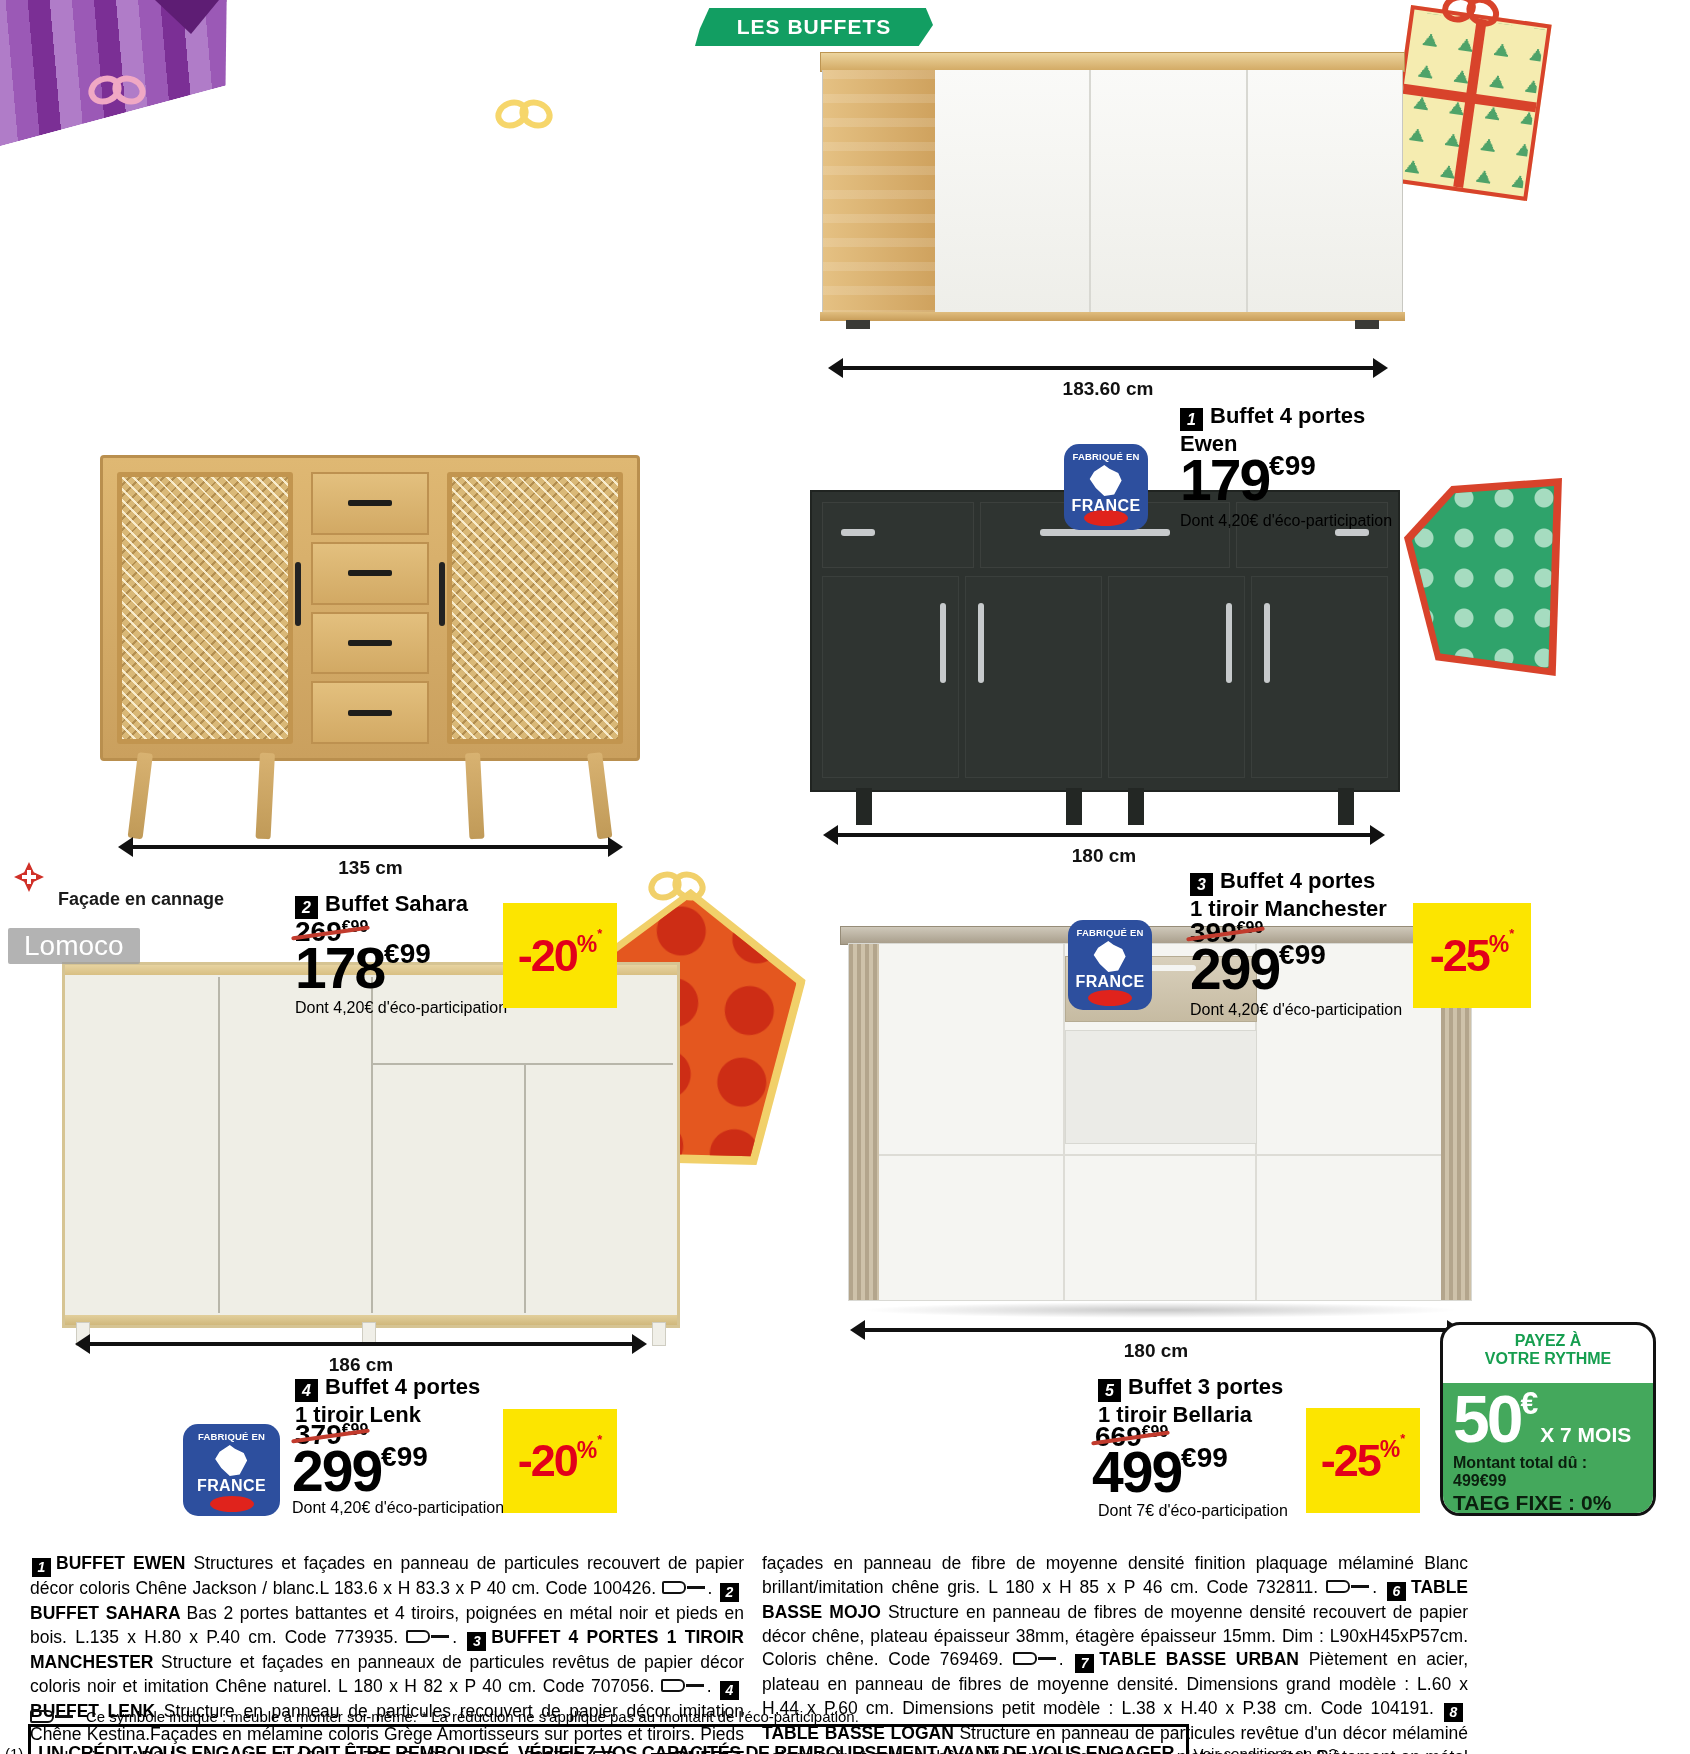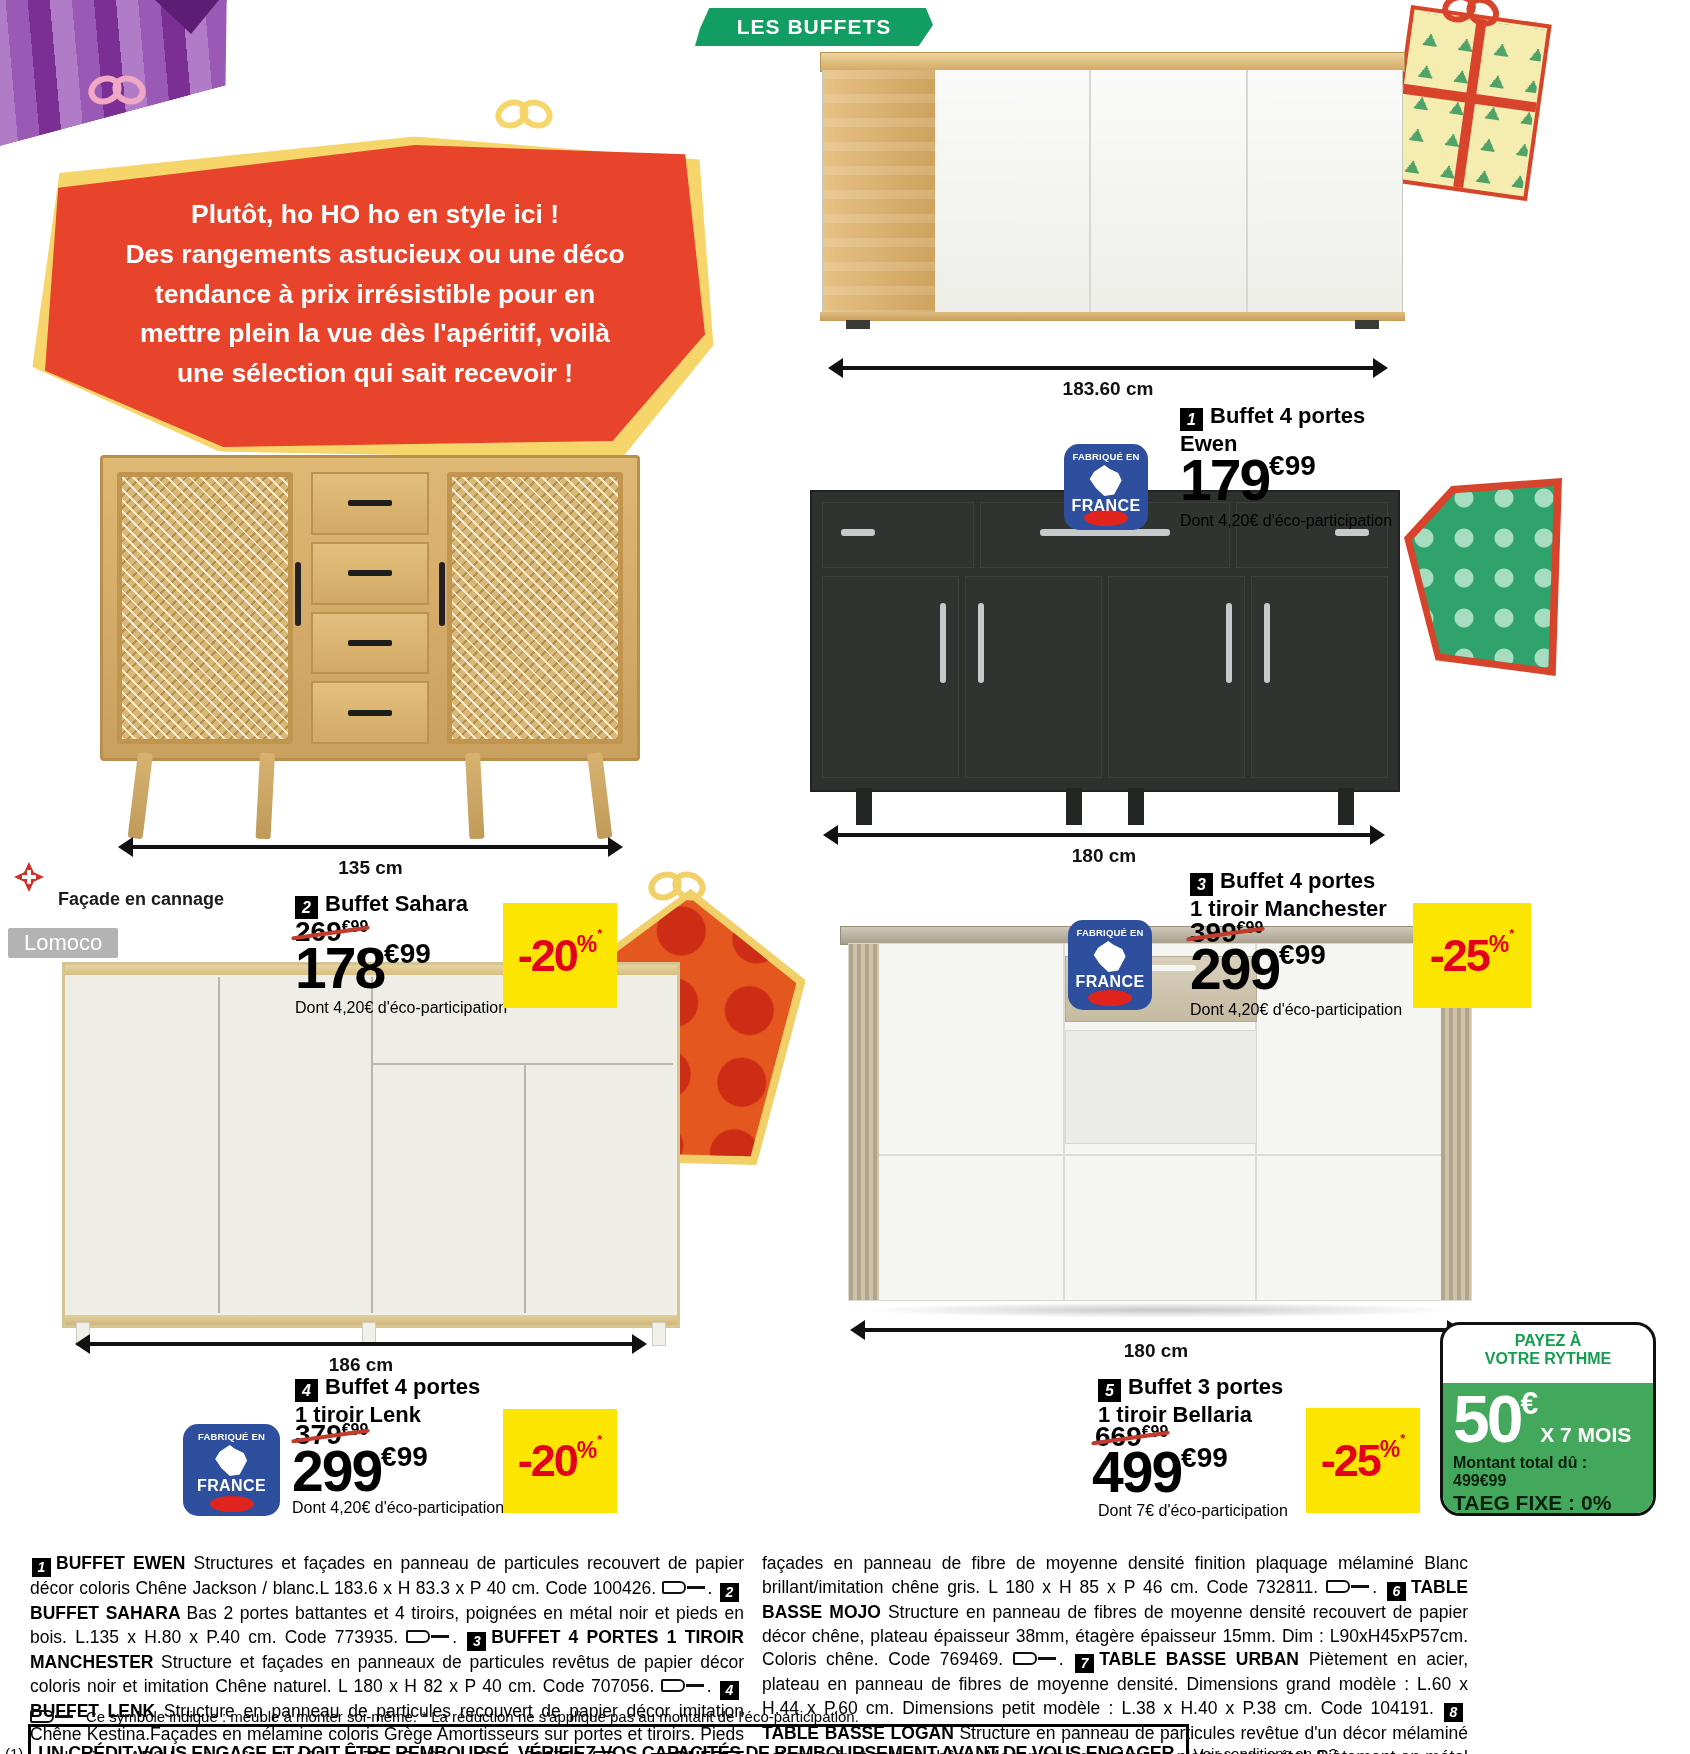--- a/index.html
+++ b/index.html
@@ -166,21 +166,21 @@
   .fr-map{width:34px;height:31px;background:#fff;margin:3px 0 1px;
     clip-path:polygon(15% 22%,45% 0,60% 12%,86% 26%,96% 50%,74% 95%,45% 100%,20% 74%,2% 45%);z-index:1;}
   .fr-oval{position:absolute;bottom:4px;left:50%;width:44px;height:16px;margin-left:-22px;background:#e0231c;border-radius:50%;}
   .fr-name{color:#fff;font-weight:800;font-size:16px;letter-spacing:.4px;z-index:1;}
   .feature{position:absolute;font-size:18px;font-weight:600;color:#1a1a1a;z-index:3;margin-left:48px;}
   .plus-ico{position:absolute;left:14px;top:862px;width:30px;height:30px;background:#d03028;z-index:3;
     clip-path:polygon(50% 0,66% 34%,100% 50%,66% 66%,50% 100%,34% 66%,0 50%,34% 34%);}
   .plus-ico::before{content:"";position:absolute;left:50%;top:50%;width:14px;height:4px;margin:-2px 0 0 -7px;background:#fff;}
   .plus-ico::after{content:"";position:absolute;left:50%;top:50%;width:4px;height:14px;margin:-7px 0 0 -2px;background:#fff;}
   .watermark{position:absolute;left:8px;top:928px;background:rgba(158,158,158,.78);color:#fff;
-    font-size:22px;padding:2px 16px;border-radius:2px;z-index:3;}
+    font-size:28px;padding:2px 16px;border-radius:2px;z-index:3;}
 
   
   .pay{position:absolute;left:1440px;top:1322px;width:216px;height:194px;border:3px solid #111;
     border-radius:20px;overflow:hidden;background:#fff;z-index:4;}
   .pay-head{color:#169e4f;font-weight:800;font-size:16px;text-align:center;line-height:1.1;
     padding:7px 0 4px;white-space:pre-line;}
   .pay-body{position:absolute;left:0;right:0;bottom:0;top:58px;background:#44a85c;padding:2px 10px;color:#fff;}
   .pay-amount{font-size:66px;font-weight:800;line-height:.95;letter-spacing:-3px;}
   .pay-cur{font-size:32px;font-weight:800;vertical-align:28px;letter-spacing:0;}
   .pay-months{font-size:21px;font-weight:800;margin-left:2px;}
@@ -227,30 +227,20 @@
   <div class="gift-om" data-interactable="false">
     <div class="outer"></div>
       <div class="inner"></div>
   </div>
   <div class="bow bow-om" data-interactable="false"></div>
 
   <div class="banner" data-interactable="false">
     <span data-interactable="false">LES BUFFETS</span>
   </div>
 
-  <div class="blob-wrap" data-interactable="false">
-    <div class="blob-outline" data-interactable="false"></div>
-    <div class="blob-red" data-interactable="false">
-      <p data-interactable="false">Plutôt, ho HO ho en style ici !
-Des rangements astucieux ou une déco
-tendance à prix irrésistible pour en
-mettre plein la vue dès l'apéritif, voilà
-une sélection qui sait recevoir !</p>
-    </div>
-  </div>
   <div class="bow bow-blob" data-interactable="false"></div>
 
   <div class="pimg p1" data-interactable="false">
     <div class="p1-top"></div>
     <div class="p1-body">
         <div class="p1-wood"></div>
       <div class="p1-doors">
           <div class="door" style="border-left:none"></div>
           <div class="door"></div>
           <div class="door"></div>

